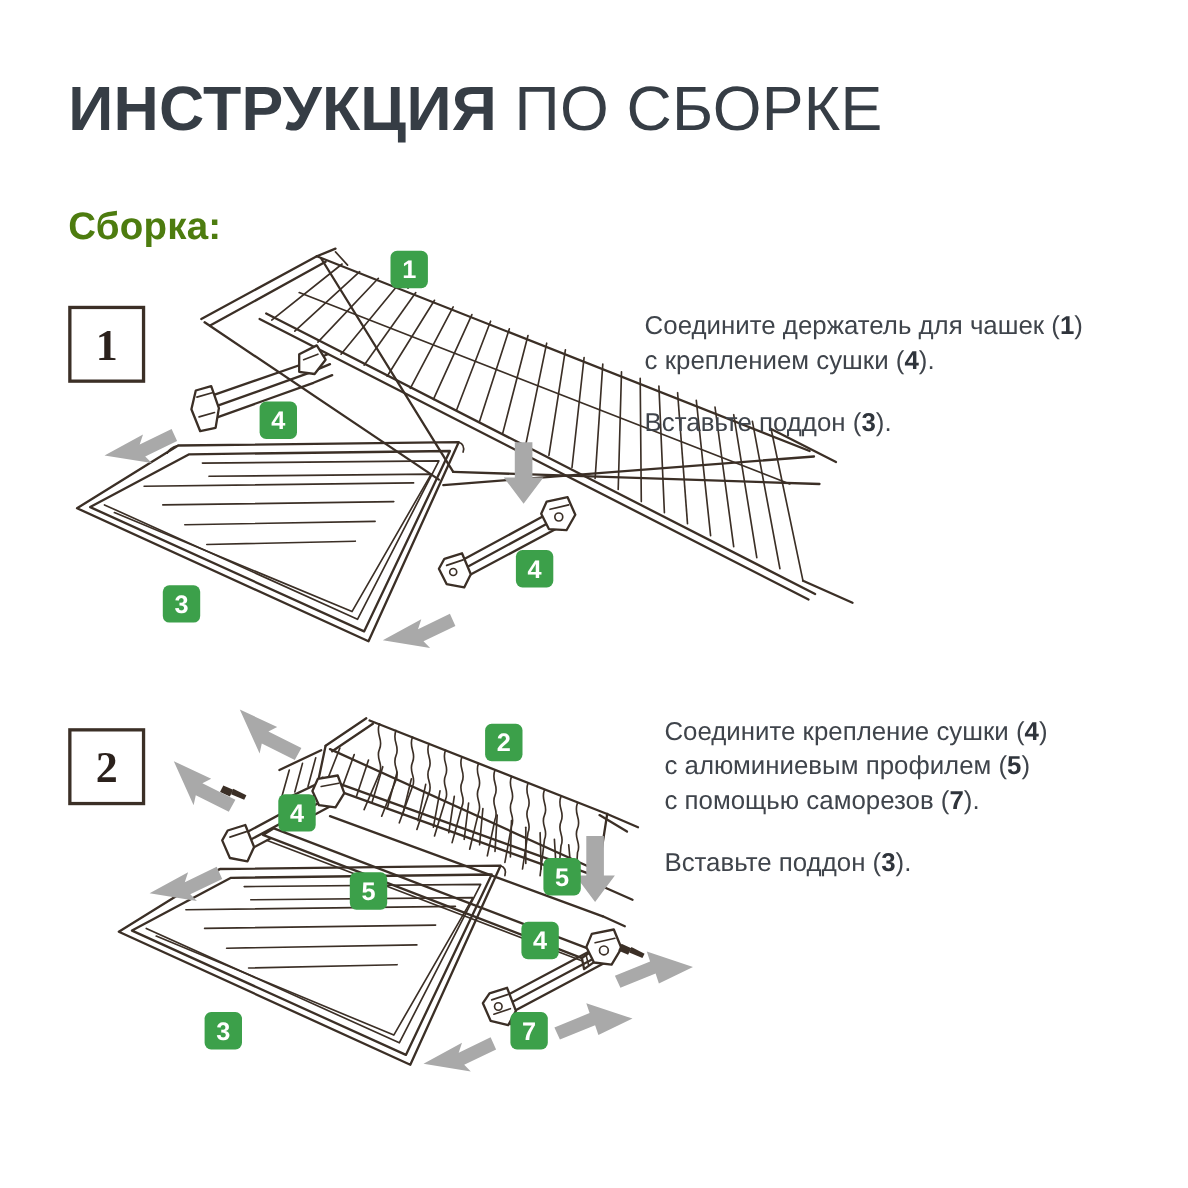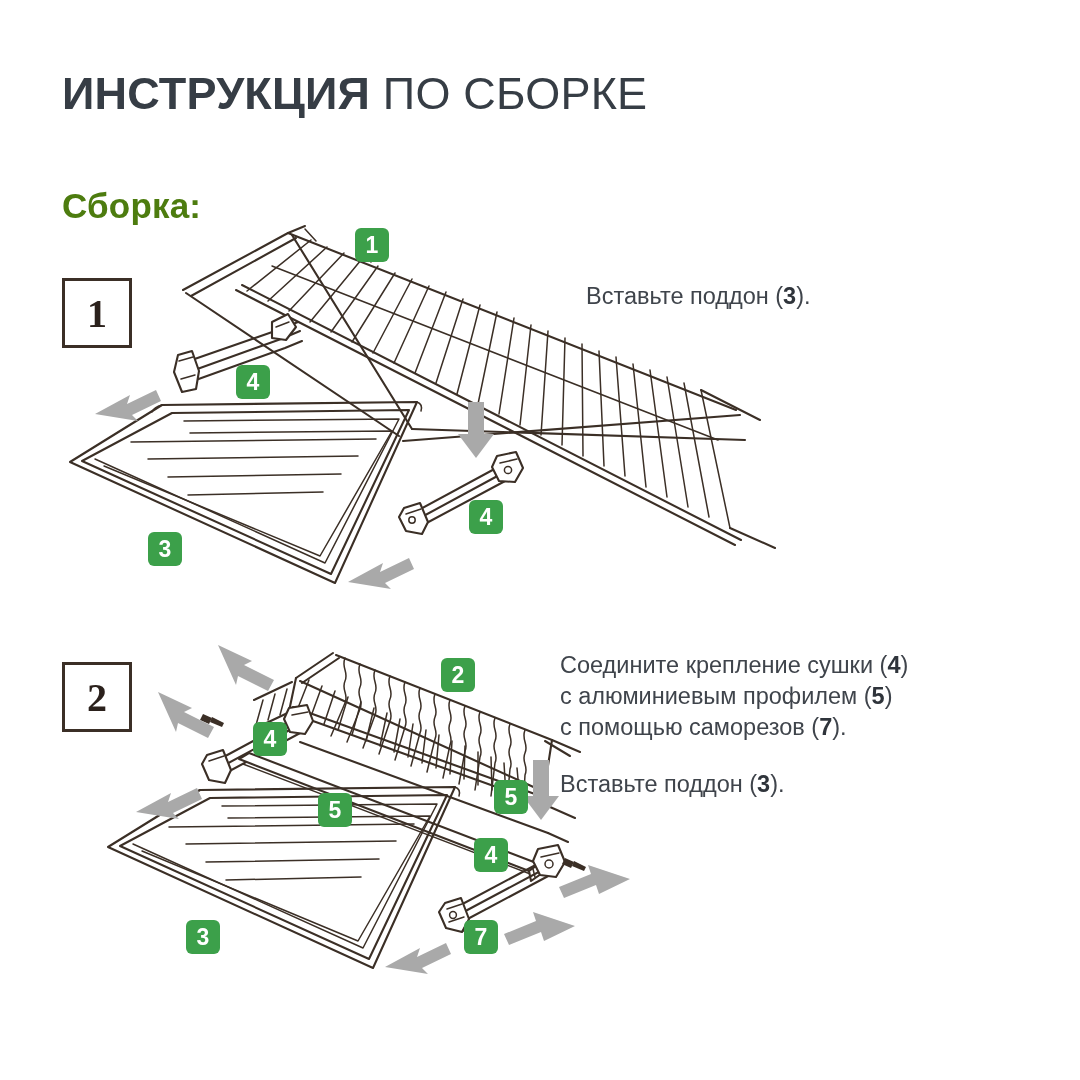--- a/index.html
+++ b/index.html
@@ -15,21 +15,21 @@
     font-family: "Liberation Sans", "DejaVu Sans", sans-serif;
     color: #3a4049;
     -webkit-font-smoothing: antialiased;
   }
 
   
   #page-title {
     position: absolute;
     left: 62px;
     top: 70px;
-    font-size: 45px;
+    font-size: 57px;
     line-height: 1.05;
     letter-spacing: 0.2px;
     white-space: nowrap;
     color: #363d45;
   }
   #page-title .strong {
     font-weight: 700;
   }
   #page-title .light {
     font-weight: 400;
@@ -71,21 +71,21 @@
     line-height: 1.32;
     color: #3f444b;
     font-weight: 400;
     white-space: pre-line;
   }
   .instruction-block b { font-weight: 700; color: #2f343b; }
   .instruction-block p { margin: 0 0 26px 0; }
   .instruction-block p:last-child { margin-bottom: 0; }
 
   #instructions-step-1 { left: 586px; top: 281px; width: 460px; }
-  #instructions-step-2 { left: 560px; top: 650px; width: 470px; }
+  #instructions-step-2 { left: 604px; top: 650px; width: 470px; }
 
   
   .badge {
     position: absolute;
     width: 34px;
     height: 34px;
     border-radius: 6px;
     background: #3ca04a;
     color: #ffffff;
     font-size: 23px;
@@ -373,14 +373,14 @@
     <div class="badge" style="left: 469px; top: 500px; background: rgb(60, 160, 74);">4</div>
     <div class="badge" style="left: 441px; top: 658px; background: rgb(60, 160, 74);">2</div>
     <div class="badge" style="left: 253px; top: 722px; background: rgb(60, 160, 74);">4</div>
     <div class="badge" style="left: 318px; top: 793px; background: rgb(60, 160, 74);">5</div>
     <div class="badge" style="left: 494px; top: 780px; background: rgb(60, 160, 74);">5</div>
     <div class="badge" style="left: 474px; top: 838px; background: rgb(60, 160, 74);">4</div>
     <div class="badge" style="left: 186px; top: 920px; background: rgb(60, 160, 74);">3</div>
     <div class="badge" style="left: 464px; top: 920px; background: rgb(60, 160, 74);">7</div>
   </div>
 
-<div class="instruction-block" id="instructions-step-1"><p>Вставьте поддон (<b>3</b>).</p></div>
+<div class="instruction-block" id="instructions-step-1"><p>Соедините держатель для чашек (<b>1</b>)<br>с креплением сушки (<b>4</b>).</p><p>Вставьте поддон (<b>3</b>).</p></div>
 <div class="instruction-block" id="instructions-step-2"><p>Соедините крепление сушки (<b>4</b>)<br>с алюминиевым профилем (<b>5</b>)<br>с помощью саморезов (<b>7</b>).</p><p>Вставьте поддон (<b>3</b>).</p></div>
 
 </body></html>

